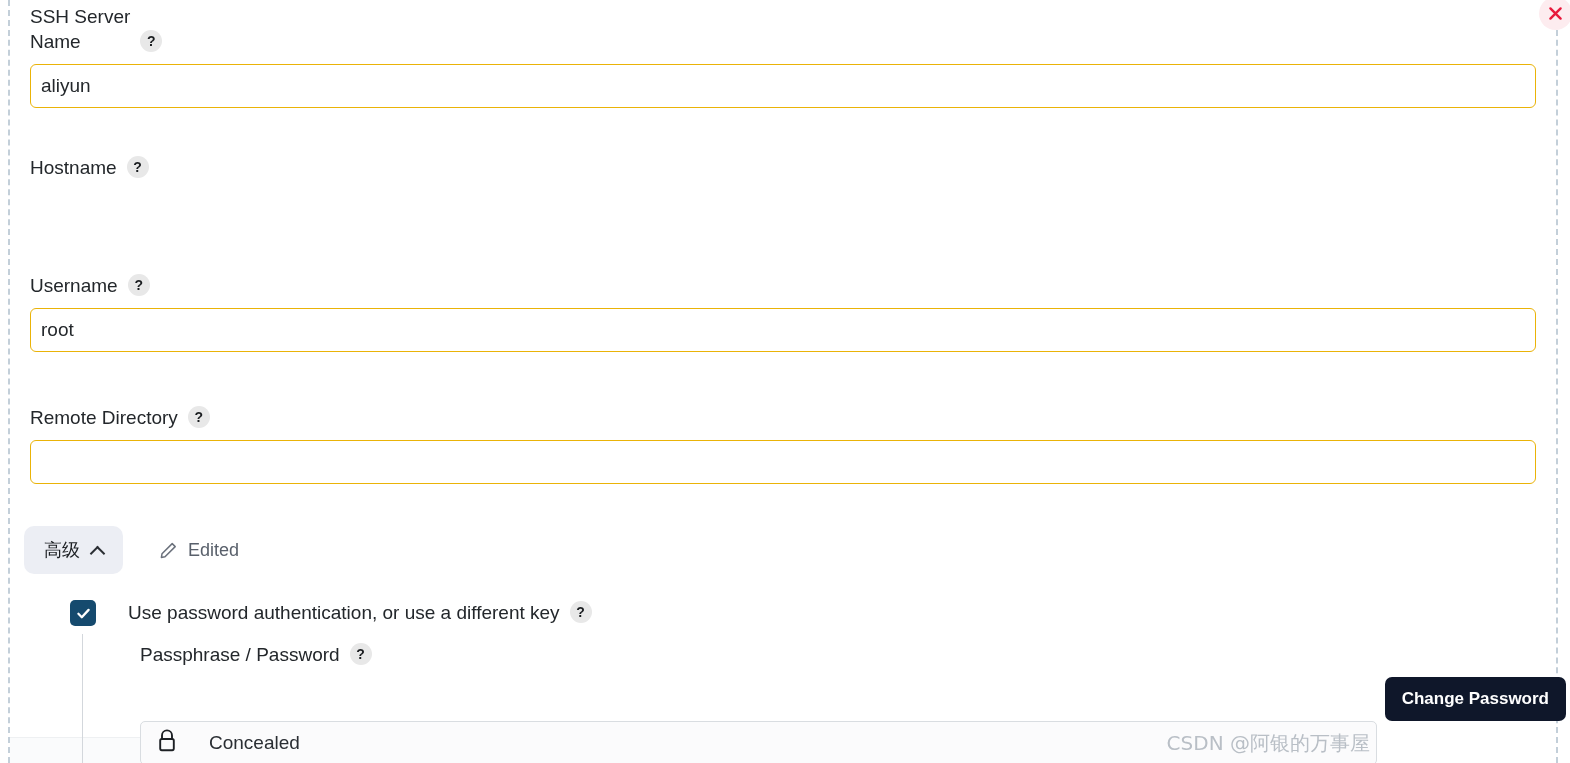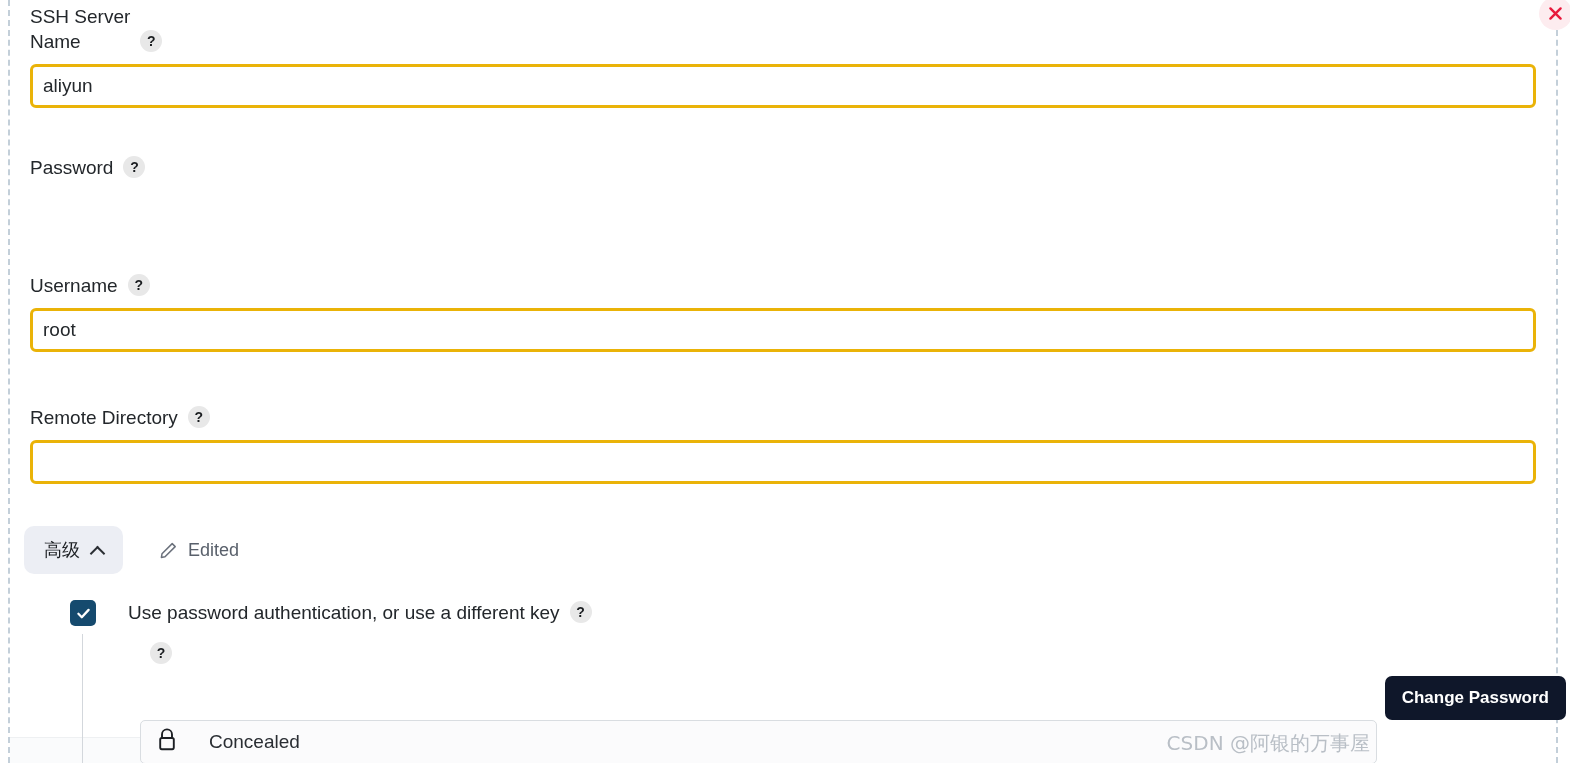--- a/index.html
+++ b/index.html
@@ -93,21 +93,21 @@
     margin-bottom: 2px;
     cursor: pointer;
     flex: none;
   }
 
   
   .text-input {
     display: block;
     width: 100%;
     height: 44px;
-    border: 3px solid #eab308;
+    border: 1px solid #eab308;
     border-radius: 6px;
     background: #ffffff;
     padding: 0 10px;
     font-size: 19px;
     color: #24282c;
     font-family: inherit;
     outline: none;
   }
   .text-input.focused {
     border: 2px solid #9fb0bd;
@@ -284,21 +284,21 @@
       <div class="field-label">
         <span class="label-text">SSH Server
 Name</span>
         <span class="help-badge">?</span>
       </div>
       <input class="text-input" type="text" value="aliyun" style="">
     </div>
 
     <div class="fb" id="fb-host">
       <div class="field-label">
-        <span class="label-text">Password</span>
+        <span class="label-text">Hostname</span>
         <span class="help-badge">?</span>
       </div>
     </div>
 
     <div class="fb" id="fb-user">
       <div class="field-label">
         <span class="label-text">Username</span>
         <span class="help-badge">?</span>
       </div>
       <input class="text-input" type="text" value="root" style="">
@@ -338,20 +338,21 @@
           </span>
         </span>
         <span class="chk-label">
           <span>Use password authentication, or use a different key</span>
           <span class="help-badge">?</span>
         </span>
       </div>
 
       <div class="nested">
         <div class="field-label">
+          <span class="label-text">Passphrase / Password</span>
           <span class="help-badge">?</span>
         </div>
 
         <div class="pw-row">
           <div class="pw-box">
             <span class="lock">
               <svg width="24" height="26" viewBox="0 0 24 26">
                 <path d="M7 11 V7.4 a5 5 0 0 1 10 0 V11" fill="none" stroke="#1d2024" stroke-width="1.9" stroke-linecap="round"></path>
                 <rect x="5.2" y="11" width="13.6" height="11.2" rx="1.6" fill="none" stroke="#1d2024" stroke-width="1.9"></rect>
               </svg>

